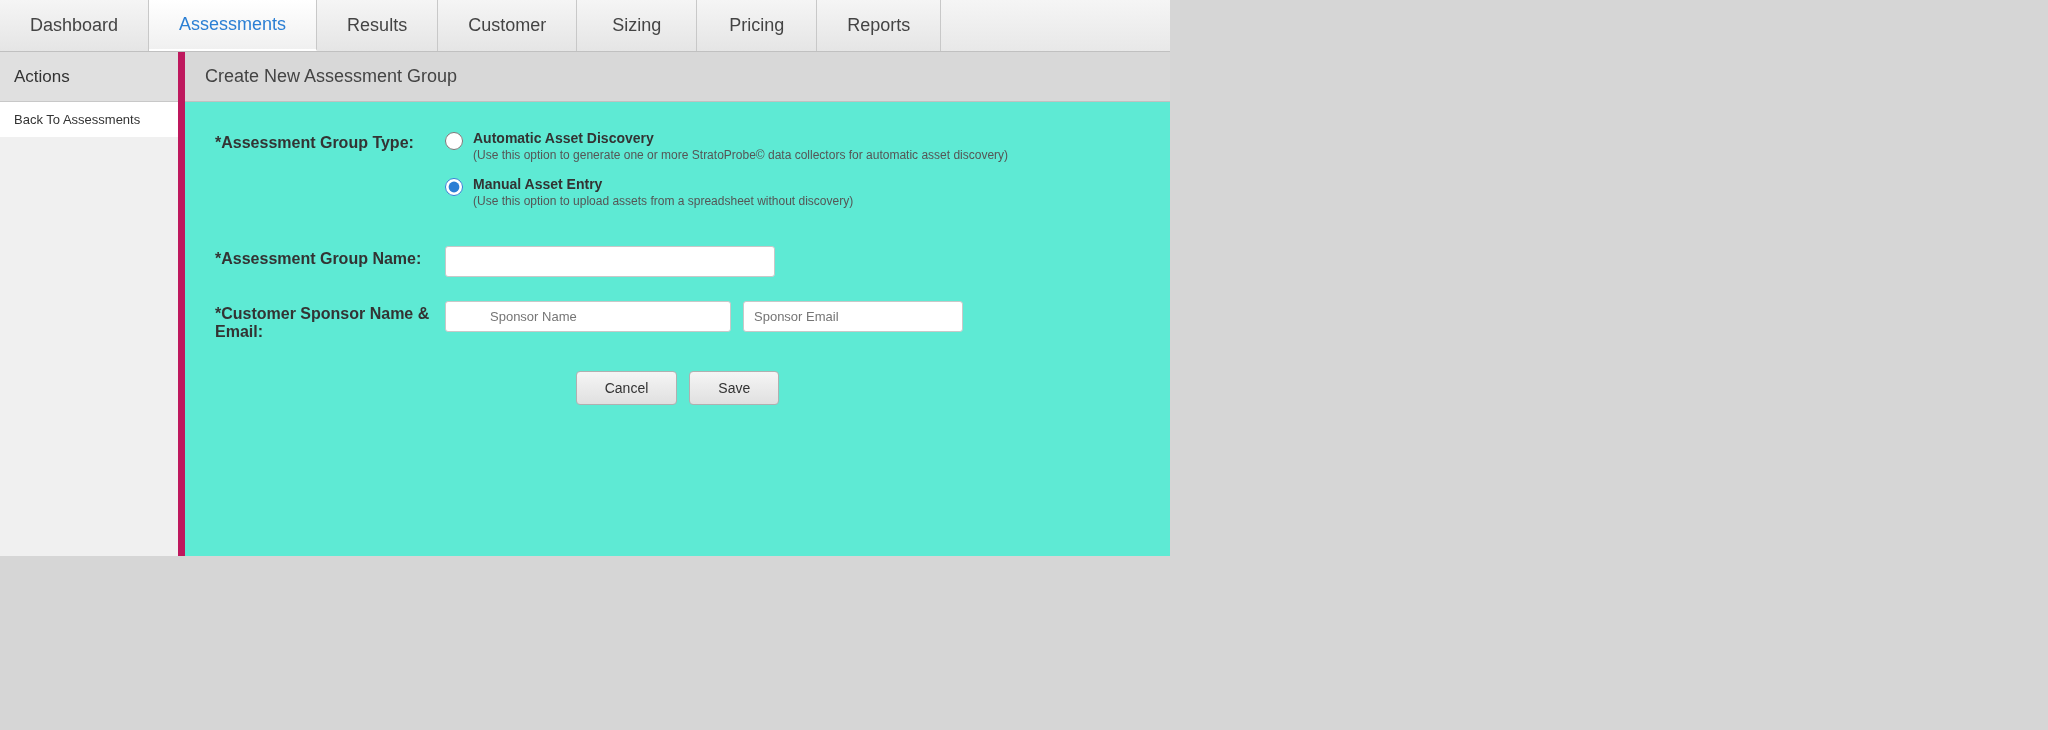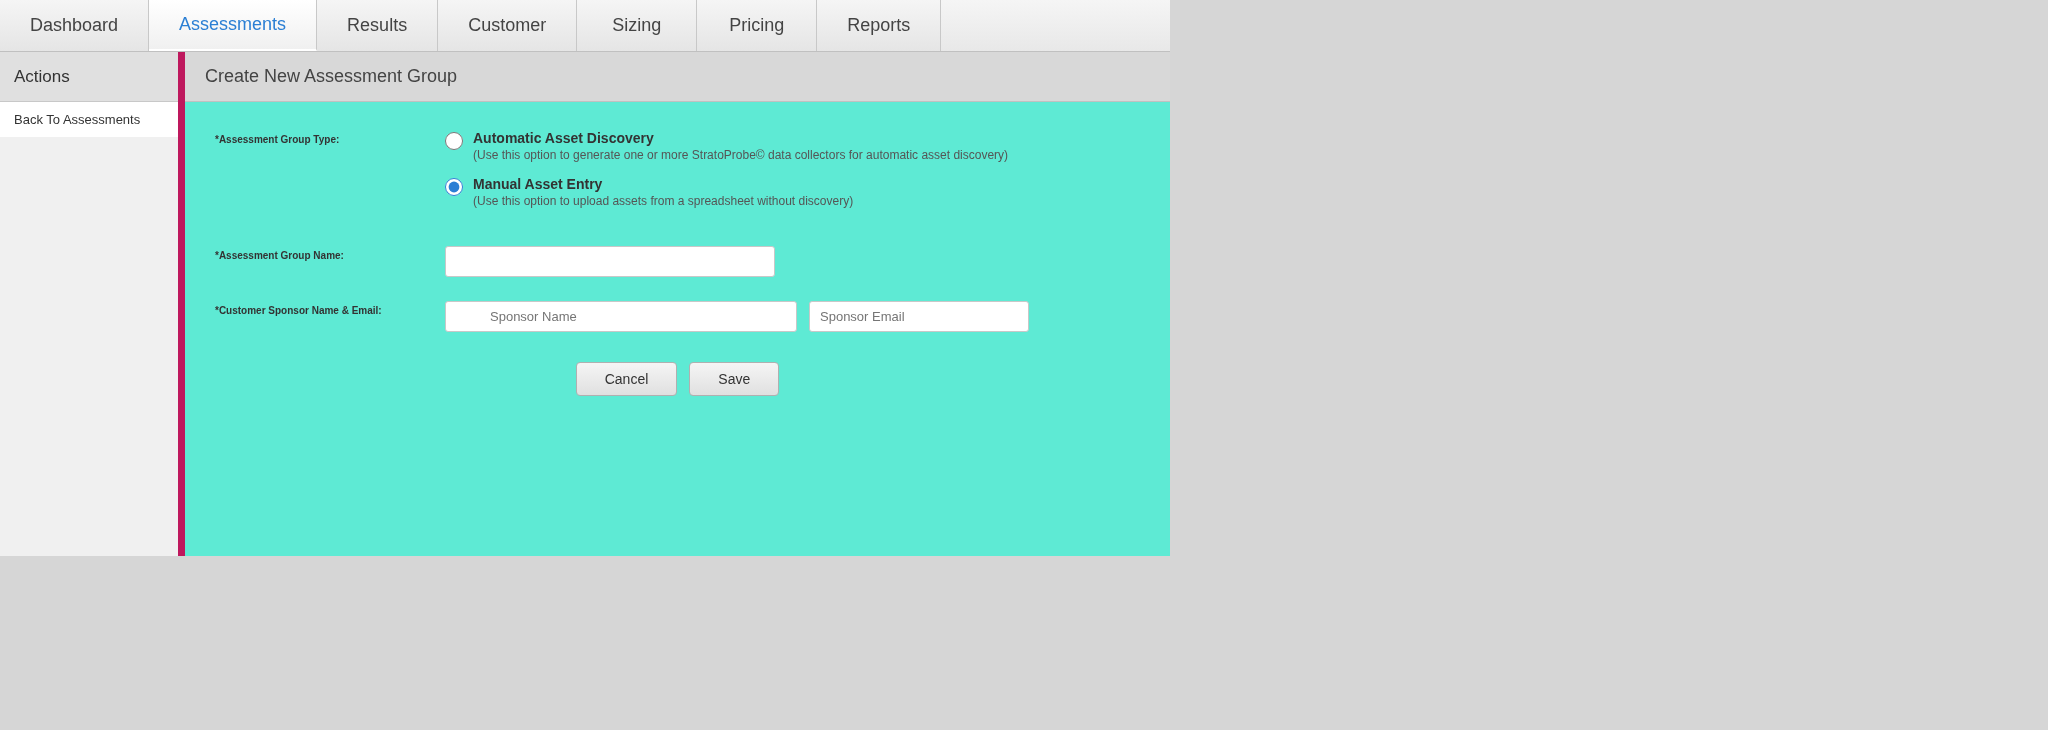--- a/index.html
+++ b/index.html
@@ -107,21 +107,21 @@
     }
 
     .form-row {
       display: flex;
       align-items: flex-start;
       margin-bottom: 24px;
     }
 
     .form-label {
       width: 230px;
-      font-size: 10px;
+      font-size: 16px;
       font-weight: 600;
       color: #333;
       padding-top: 4px;
       flex-shrink: 0;
     }
 
     .form-controls {
       flex: 1;
     }
 
@@ -172,21 +172,21 @@
     .input-name {
       width: 330px;
     }
 
     .sponsor-row {
       display: flex;
       gap: 12px;
     }
 
     .input-sponsor-name {
-      width: 352px;
+      width: 286px;
       padding-left: 44px;
     }
 
     .input-sponsor-email {
       width: 220px;
     }
 
     
     .button-row {
       display: flex;

